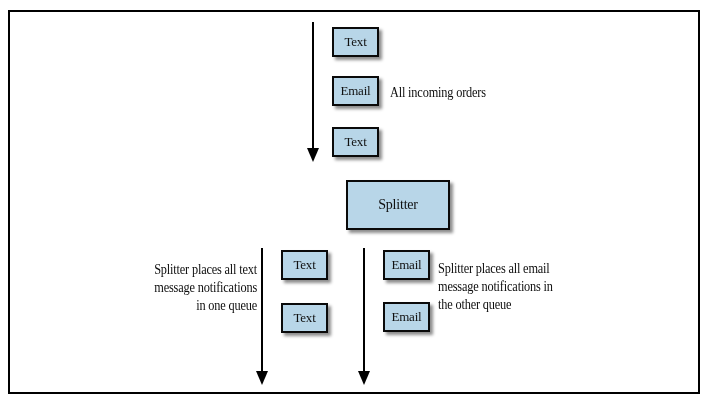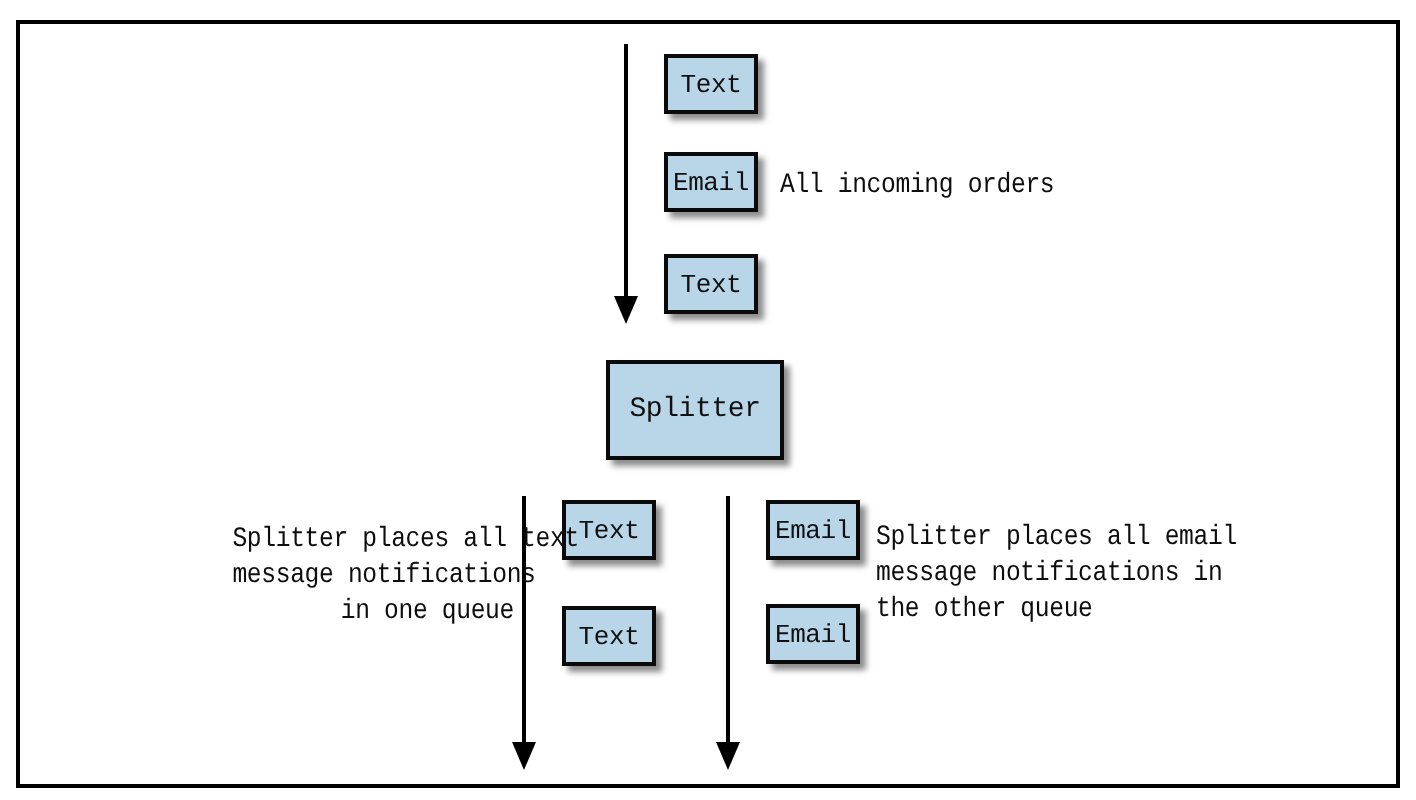--- a/index.html
+++ b/index.html
@@ -6,21 +6,21 @@
     margin: 0;
     padding: 0;
     background: #ffffff;
   }
   .canvas {
     position: relative;
     width: 708px;
     height: 400px;
     background: #ffffff;
     overflow: hidden;
-    font-family: Liberation Mono, monospace;
+    font-family: Liberation Serif, serif;
     color: #111111;
   }
   .frame {
     position: absolute;
     left: 8px;
     top: 10px;
     width: 692px;
     height: 384px;
     border: 2px solid #000000;
     box-sizing: border-box;
@@ -33,21 +33,21 @@
     border: 2px solid #0a0a0a;
     box-shadow: 3px 3px 3px rgba(0,0,0,0.45);
     display: flex;
     align-items: center;
     justify-content: center;
     font-size: 13px;
     letter-spacing: -0.2px;
     color: #101010;
   }
   .msgbox.small { width: 47px; height: 30px; }
-  .msgbox.splitter { width: 89px; height: 50px; font-size: 14px; }
+  .msgbox.splitter { width: 104px; height: 50px; font-size: 14px; margin-left: 43px; }
   
   .arrow {
     position: absolute;
     width: 12px;
   }
   .arrow .shaft {
     position: absolute;
     left: 50%;
     transform: translateX(-50%);
     top: 0;

